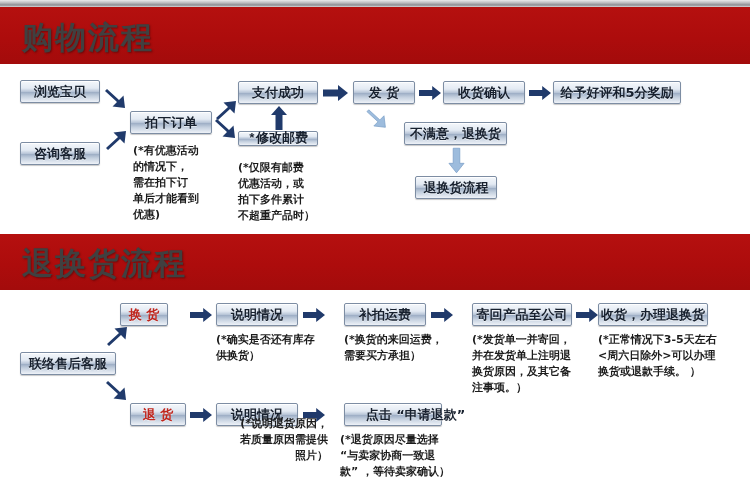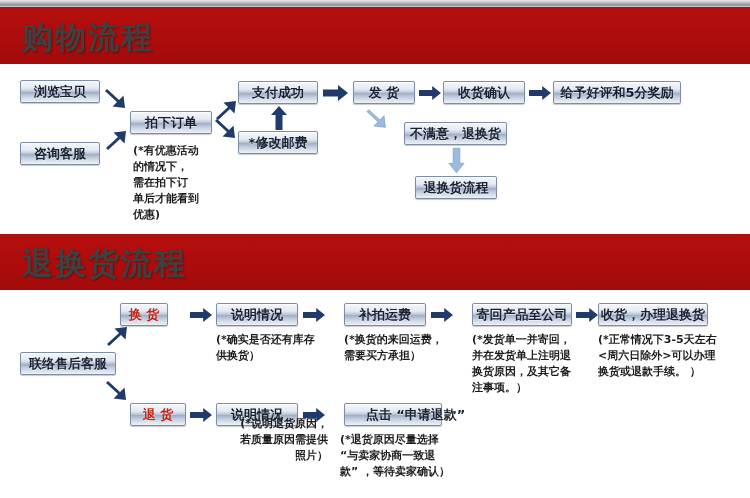--- a/index.html
+++ b/index.html
@@ -75,32 +75,36 @@
 
   <div class="top-strip"></div>
 
   <div class="banner" style="top:7px;height:57px;"></div>
   <div class="banner-title" style="left:22px;top:17px;">购物流程</div>
 
   <div class="node" style="left:20px;top:80px;width:80px;height:23px;">浏览宝贝</div>
   <div class="node" style="left:20px;top:142px;width:80px;height:23px;">咨询客服</div>
   <div class="node" style="left:130px;top:111px;width:82px;height:23px;">拍下订单</div>
   <div class="node" style="left:238px;top:81px;width:80px;height:23px;">支付成功</div>
-  <div class="node" style="left:238px;top:131px;width:80px;height:23px;">*修改邮费</div>
+  <div class="node" style="left:238px;top:131px;width:80px;height:15px;font-family:Liberation Mono, monospace;">*修改邮费</div>
   <div class="node" style="left:353px;top:81px;width:62px;height:23px;">发 货</div>
   <div class="node" style="left:443px;top:81px;width:82px;height:23px;">收货确认</div>
   <div class="node" style="left:553px;top:81px;width:128px;height:23px;">给予好评和5分奖励</div>
   <div class="node" style="left:404px;top:122px;width:103px;height:23px;">不满意，退换货</div>
   <div class="node" style="left:415px;top:176px;width:82px;height:23px;">退换货流程</div>
 
   <div class="note" style="left:133px;top:143px;width:86px;">(*有优惠活动
 的情况下，
 需在拍下订
 单后才能看到
 优惠)</div>
+  <div class="note" style="left:238px;top:160px;width:96px;">(*仅限有邮费
+优惠活动，或
+拍下多件累计
+不超重产品时）</div>
 
   <div class="arrow" style="left:104px;top:86px;">
     <svg width="26" height="26" viewBox="0 0 26 26">
       <path d="M1,2 L13,13 L17.5,8.5 L19,21 L6.5,19.5 L11,15 L-1,4 Z" transform="translate(2,1)" fill="#203a6b"></path>
     </svg>
   </div>
 
   <div class="arrow" style="left:104px;top:126px;">
     <svg width="26" height="26" viewBox="0 0 26 26">
       <path d="M2,22 L14,11 L9.5,6.5 L22,5 L20.5,17.5 L16,13 L4,24 Z" fill="#203a6b"></path>

